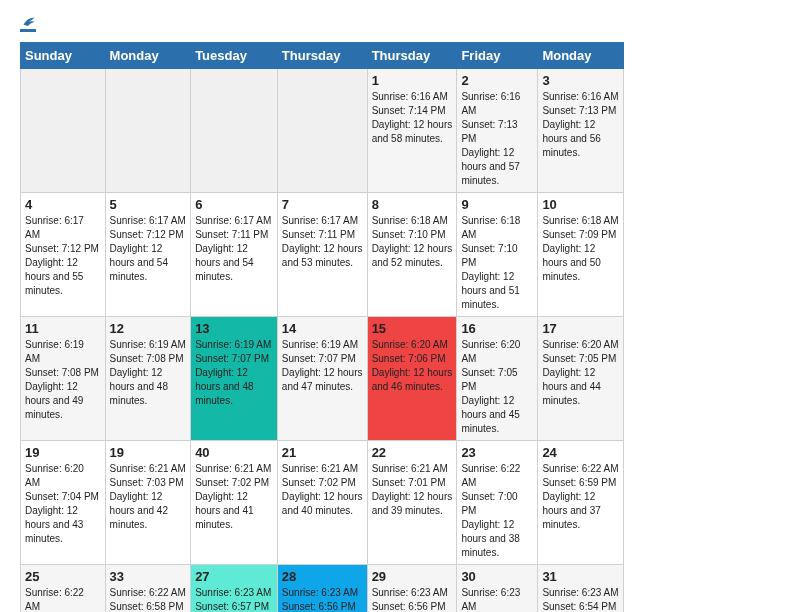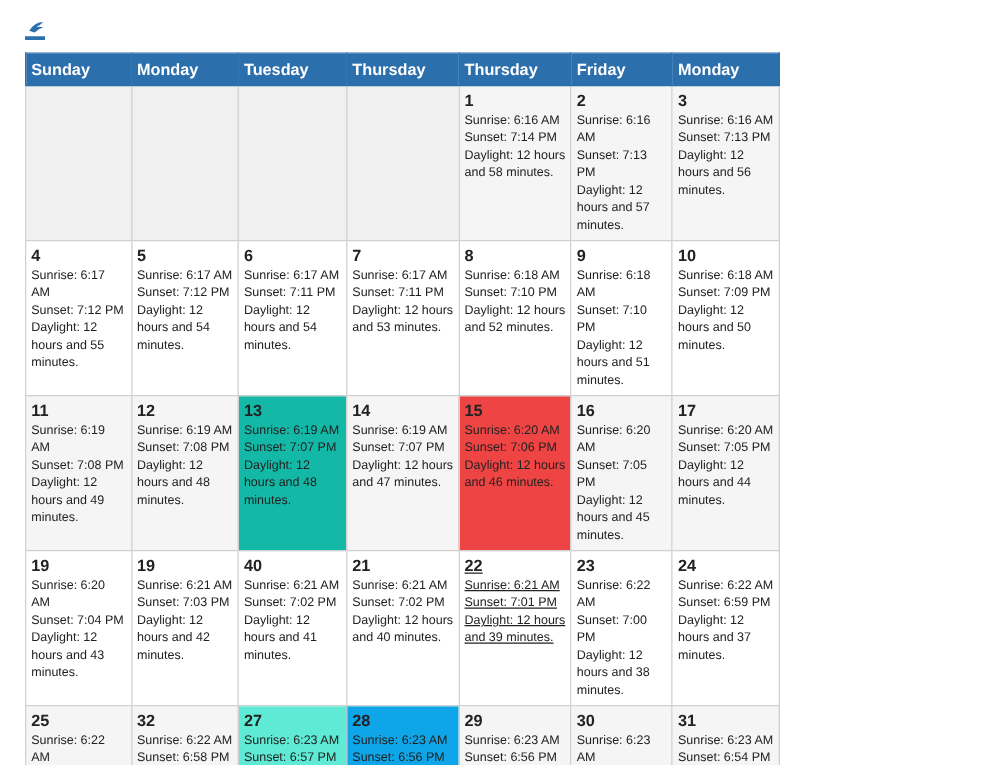--- a/index.html
+++ b/index.html
@@ -271,21 +271,21 @@
             <div class="day-detail" style="white-space: pre-line;">Sunrise: 6:21 AM
 Sunset: 7:02 PM
 Daylight: 12 hours and 41 minutes.</div>
           </td>
           <td style="background: rgb(255, 255, 255);">
             <span class="day-num">21</span>
             <div class="day-detail" style="white-space: pre-line;">Sunrise: 6:21 AM
 Sunset: 7:02 PM
 Daylight: 12 hours and 40 minutes.</div>
           </td>
-          <td style="background: rgb(255, 255, 255); text-decoration: underline;">
+          <td style="background: rgb(255, 255, 255);">
             <span class="day-num">22</span>
             <div class="day-detail" style="white-space: pre-line;">Sunrise: 6:21 AM
 Sunset: 7:01 PM
 Daylight: 12 hours and 39 minutes.</div>
           </td>
           <td style="background: rgb(255, 255, 255);">
             <span class="day-num">23</span>
             <div class="day-detail" style="white-space: pre-line;">Sunrise: 6:22 AM
 Sunset: 7:00 PM
 Daylight: 12 hours and 38 minutes.</div>
@@ -298,21 +298,21 @@
           </td>
         </tr>
         <tr>
           <td style="background: rgb(245, 245, 245);">
             <span class="day-num">25</span>
             <div class="day-detail" style="white-space: pre-line;">Sunrise: 6:22 AM
 Sunset: 6:59 PM
 Daylight: 12 hours and 36 minutes.</div>
           </td>
           <td style="background: rgb(245, 245, 245);">
-            <span class="day-num">32</span>
+            <span class="day-num">33</span>
             <div class="day-detail" style="white-space: pre-line;">Sunrise: 6:22 AM
 Sunset: 6:58 PM
 Daylight: 12 hours and 35 minutes.</div>
           </td>
           <td style="background: #5eead4;">
             <span class="day-num">27</span>
             <div class="day-detail" style="white-space: pre-line;">Sunrise: 6:23 AM
 Sunset: 6:57 PM
 Daylight: 12 hours and 34 minutes.</div>
           </td>

